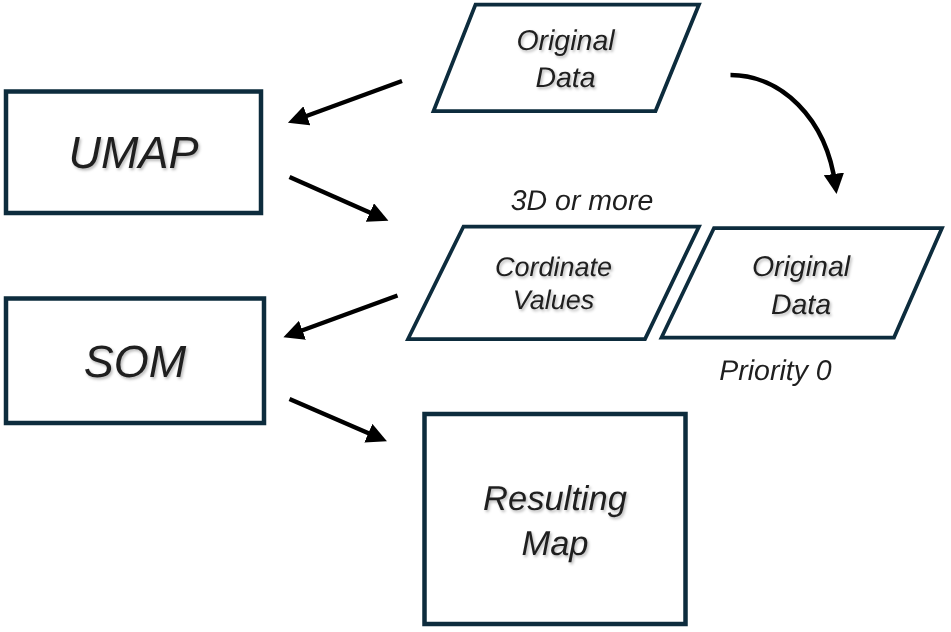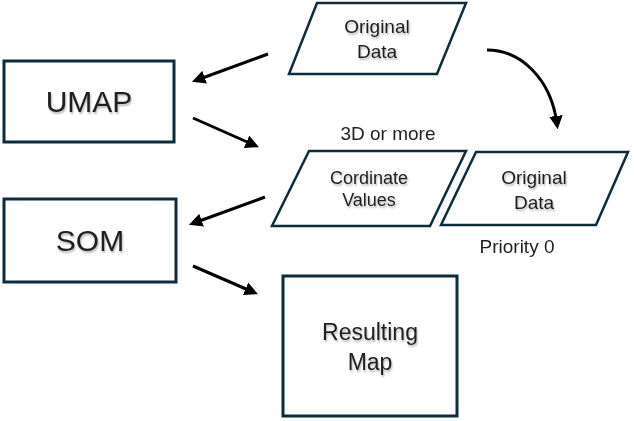--- a/index.html
+++ b/index.html
@@ -7,20 +7,21 @@
     padding: 0;
     background: #ffffff;
   }
   .stage {
     position: relative;
     width: 634px;
     height: 421px;
     background: #ffffff;
     overflow: hidden;
     font-family: "Liberation Sans", "DejaVu Sans", sans-serif;
+    font-style: italic;
   }
   svg { display: block; }
   text {
     font-family: "Liberation Sans", "DejaVu Sans", sans-serif;
     fill: #1f1f1f;
   }
   .shape-text {
     text-shadow: 1px 1.5px 2px rgba(0,0,0,0.28);
   }
   .big-label   { font-size: 30px; }

